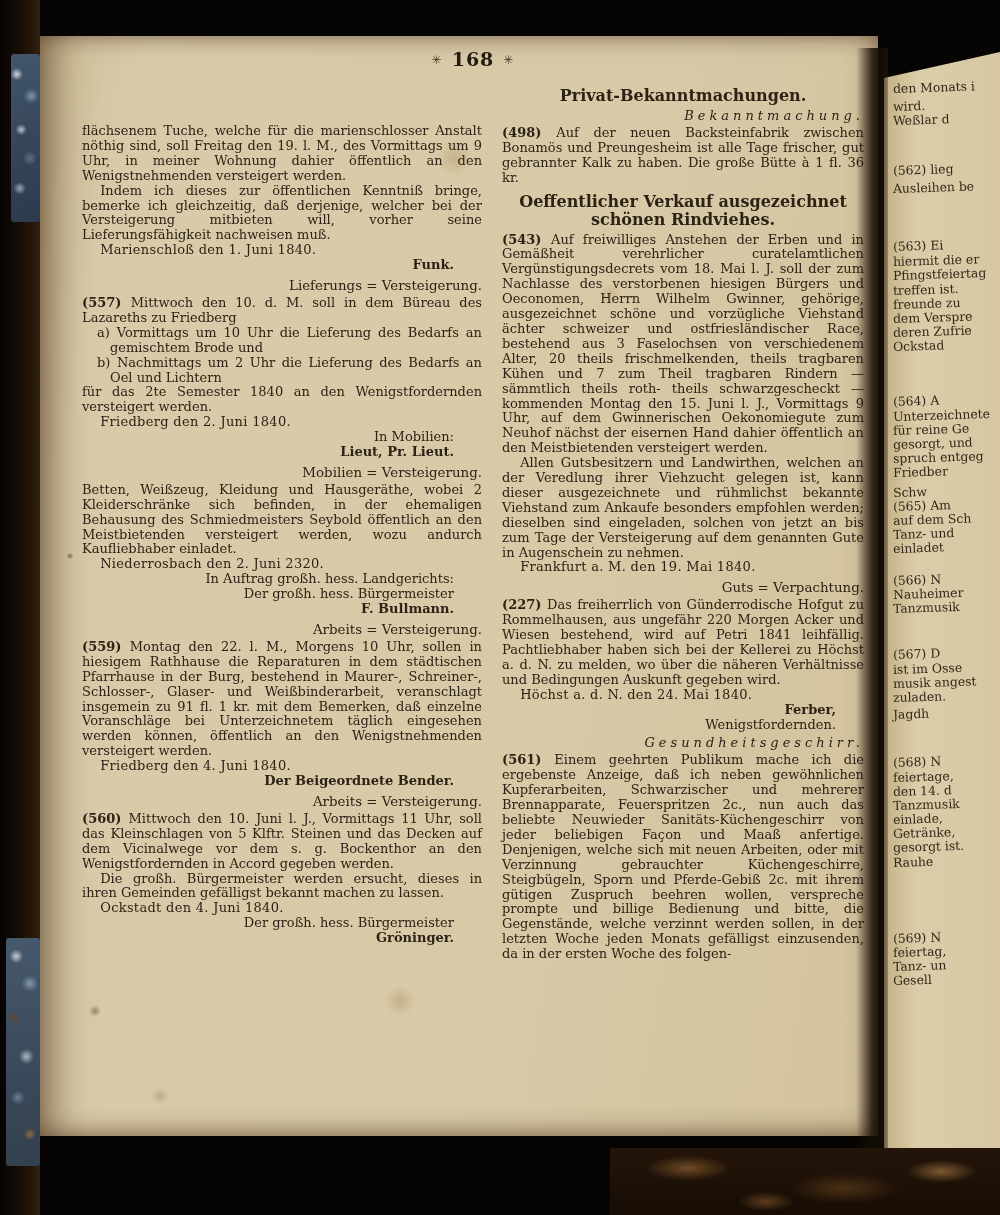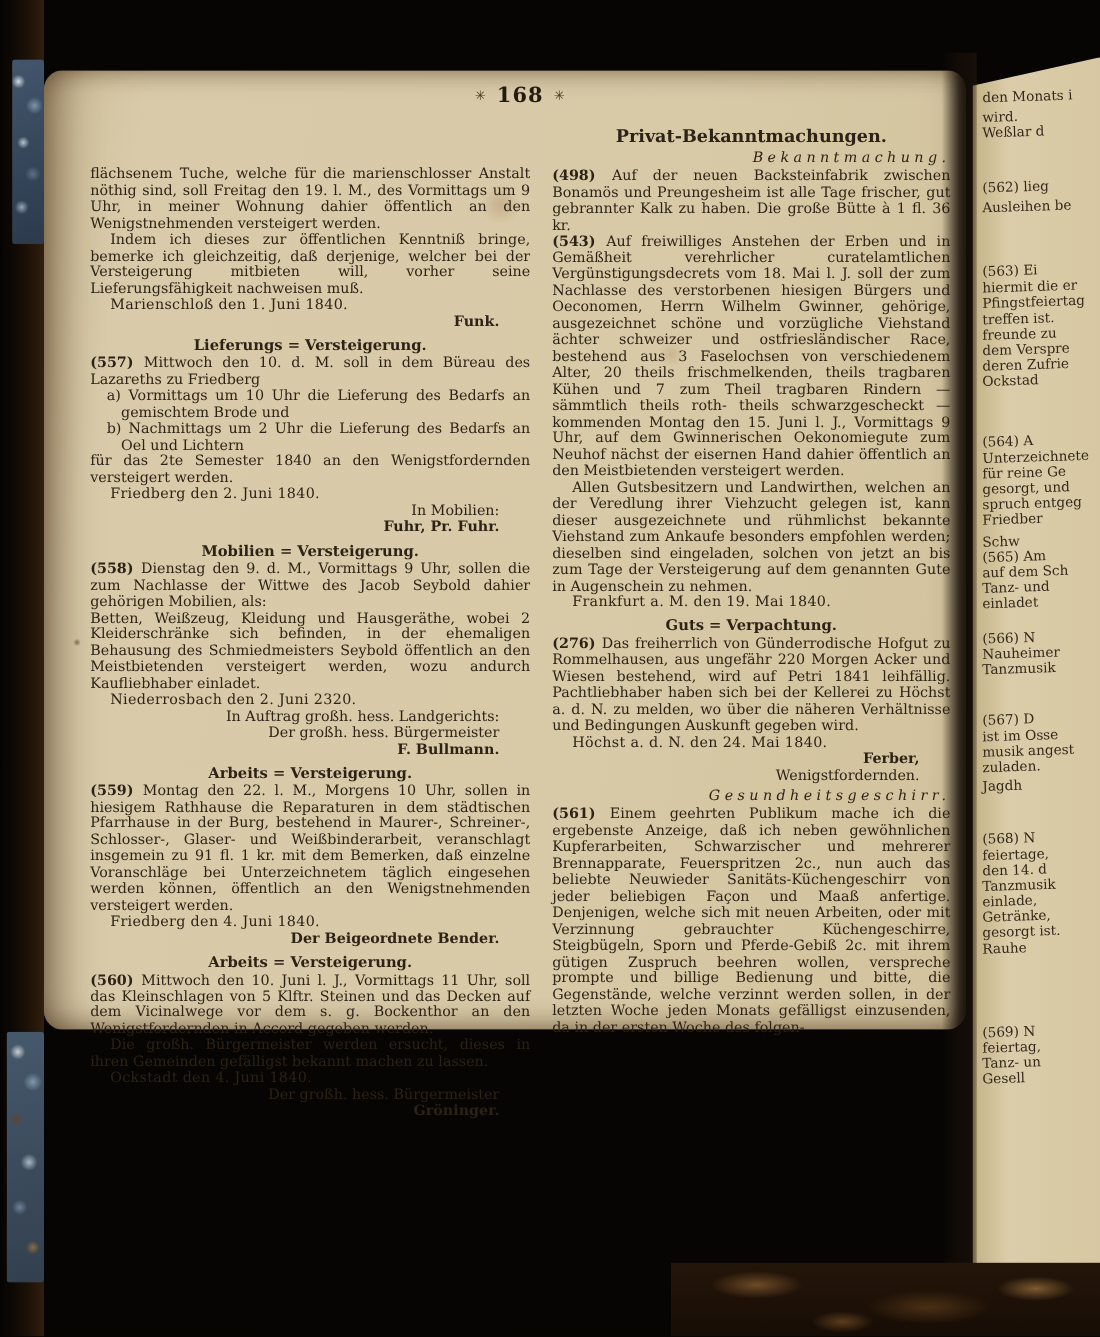--- a/index.html
+++ b/index.html
@@ -46,53 +46,52 @@
     position: absolute; left: 610px; top: 1148px; width: 390px; height: 67px;
     background:
       radial-gradient(ellipse 60px 18px at 20% 30%, #6e4b26, transparent 70%),
       radial-gradient(ellipse 80px 22px at 60% 60%, #4a3015, transparent 70%),
       radial-gradient(ellipse 50px 16px at 85% 35%, #7d5a30, transparent 70%),
       radial-gradient(ellipse 40px 14px at 40% 80%, #5c3c1c, transparent 70%),
       linear-gradient(#241509, #170d05);
   }
   
   .page {
-    position: absolute; left: 40px; top: 64px; width: 838px; height: 872px;
+    position: absolute; left: 40px; top: 36px; width: 838px; height: 1100px;
     color: #2c2216;
     background:
       radial-gradient(circle 26px at 415px 122px, rgba(150,110,60,.28), transparent 70%),
       radial-gradient(circle 16px at 570px 258px, rgba(150,110,60,.22), transparent 70%),
       radial-gradient(circle 22px at 360px 965px, rgba(140,100,55,.26), transparent 70%),
       radial-gradient(circle 9px at 55px 975px, rgba(85,55,30,.45), transparent 70%),
       radial-gradient(circle 5px at 30px 520px, rgba(60,40,25,.55), transparent 70%),
       radial-gradient(circle 7px at 700px 60px, rgba(120,85,45,.35), transparent 70%),
       radial-gradient(circle 12px at 120px 1060px, rgba(130,95,50,.3), transparent 70%),
       linear-gradient(100deg, #cdbd97 0%, #d9cbaa 10%, #d8caa7 60%, #d2c29d 100%);
     box-shadow: inset 28px 0 38px -16px rgba(70,45,22,.6),
                 inset -16px 0 28px -12px rgba(70,45,22,.45),
                 inset 0 -14px 24px -12px rgba(70,45,22,.4),
                 inset 0 10px 18px -10px rgba(70,45,22,.35);
-    border-radius: 17px;
   }
   .page-inner { padding: 12px 14px 0 42px; }
   .page-head {
     text-align: center; font-weight: bold; font-size: 19px;
     letter-spacing: 1px; margin: 0 0 10px 0; color: #241b10;
   }
   .page-head .orn { font-size: 12px; font-weight: normal; color: #4a3826; margin: 0 9px; vertical-align: 2px; }
   .cols { display: flex; gap: 20px; }
   .col { font-size: 13px; line-height: 14.9px; text-align: justify; }
   .col-left  { width: 400px; margin-top: 44px; }
   .col-right { width: 362px; }
 
   .blk { margin: 0; }
   .blk b { font-weight: bold; }
   .p  { text-indent: 1.4em; }
   .pn { }
-  .h  { text-align: center; font-weight: bold; font-size: 13.4px; margin: 6px 0 2px; }
+  .h  { text-align: right; font-weight: normal; font-size: 13.4px; margin: 6px 0 2px; }
   .H  { text-align: center; font-weight: bold; font-size: 16px; line-height: 18px; margin: 7px 0 4px; }
   .sh { text-align: right; letter-spacing: 4px; margin: 4px 0 2px; font-style: italic; }
   .d  { text-indent: 1.4em; letter-spacing: .3px; }
   .r  { text-align: right; padding-right: 28px; }
   .rb { text-align: right; padding-right: 28px; font-weight: bold; }
   .li { padding-left: 28px; text-indent: -13px; }
 
   
   .gutter {
     position: absolute; left: 856px; top: 48px; width: 32px; height: 1106px;
@@ -130,48 +129,48 @@
             <div class="blk p">Indem ich dieses zur öffentlichen Kenntniß bringe, bemerke ich gleichzeitig, daß derjenige, welcher bei der Versteigerung mitbieten will, vorher seine Lieferungsfähigkeit nachweisen muß.</div>
             <div class="blk d">Marienschloß den 1. Juni 1840.</div>
             <div class="blk rb">Funk.</div>
             <div class="blk h">Lieferungs = Versteigerung.</div>
             <div class="blk pn"><b>(557) </b>Mittwoch den 10. d. M. soll in dem Büreau des Lazareths zu Friedberg</div>
             <div class="blk li">a) Vormittags um 10 Uhr die Lieferung des Bedarfs an gemischtem Brode und</div>
             <div class="blk li">b) Nachmittags um 2 Uhr die Lieferung des Bedarfs an Oel und Lichtern</div>
             <div class="blk pn">für das 2te Semester 1840 an den Wenigstfordernden versteigert werden.</div>
             <div class="blk d">Friedberg den 2. Juni 1840.</div>
             <div class="blk r">In Mobilien:</div>
-            <div class="blk rb">Fuhr, Pr. Fuhr.</div>
+            <div class="blk rb">Lieut, Pr. Lieut.</div>
             <div class="blk h">Mobilien = Versteigerung.</div>
-            <div class="blk pn"><b>(558) </b>Dienstag den 9. d. M., Vormittags 9 Uhr, sollen die zum Nachlasse der Wittwe des Jacob Seybold dahier gehörigen Mobilien, als:</div>
             <div class="blk pn">Betten, Weißzeug, Kleidung und Hausgeräthe, wobei 2 Kleiderschränke sich befinden, in der ehemaligen Behausung des Schmiedmeisters Seybold öffentlich an den Meistbietenden versteigert werden, wozu andurch Kaufliebhaber einladet.</div>
             <div class="blk d">Niederrosbach den 2. Juni 2320.</div>
             <div class="blk r">In Auftrag großh. hess. Landgerichts:</div>
             <div class="blk r">Der großh. hess. Bürgermeister</div>
             <div class="blk rb">F. Bullmann.</div>
             <div class="blk h">Arbeits = Versteigerung.</div>
             <div class="blk pn"><b>(559) </b>Montag den 22. l. M., Morgens 10 Uhr, sollen in hiesigem Rathhause die Reparaturen in dem städtischen Pfarrhause in der Burg, bestehend in Maurer-, Schreiner-, Schlosser-, Glaser- und Weißbinderarbeit, veranschlagt insgemein zu 91 fl. 1 kr. mit dem Bemerken, daß einzelne Voranschläge bei Unterzeichnetem täglich eingesehen werden können, öffentlich an den Wenigstnehmenden versteigert werden.</div>
             <div class="blk d">Friedberg den 4. Juni 1840.</div>
             <div class="blk rb">Der Beigeordnete Bender.</div>
             <div class="blk h">Arbeits = Versteigerung.</div>
             <div class="blk pn"><b>(560) </b>Mittwoch den 10. Juni l. J., Vormittags 11 Uhr, soll das Kleinschlagen von 5 Klftr. Steinen und das Decken auf dem Vicinalwege vor dem s. g. Bockenthor an den Wenigstfordernden in Accord gegeben werden.</div>
             <div class="blk p">Die großh. Bürgermeister werden ersucht, dieses in ihren Gemeinden gefälligst bekannt machen zu lassen.</div>
             <div class="blk d">Ockstadt den 4. Juni 1840.</div>
             <div class="blk r">Der großh. hess. Bürgermeister</div>
             <div class="blk rb">Gröninger.</div>
           </div>
         <div class="col col-right" id="col-right">
             <div class="blk H">Privat-Bekanntmachungen.</div>
             <div class="blk sh">Bekanntmachung.</div>
             <div class="blk pn"><b>(498) </b>Auf der neuen Backsteinfabrik zwischen Bonamös und Preungesheim ist alle Tage frischer, gut gebrannter Kalk zu haben. Die große Bütte à 1 fl. 36 kr.</div>
+            <div class="blk H">Oeffentlicher Verkauf ausgezeichnet schönen Rindviehes.</div>
             <div class="blk pn"><b>(543) </b>Auf freiwilliges Anstehen der Erben und in Gemäßheit verehrlicher curatelamtlichen Vergünstigungsdecrets vom 18. Mai l. J. soll der zum Nachlasse des verstorbenen hiesigen Bürgers und Oeconomen, Herrn Wilhelm Gwinner, gehörige, ausgezeichnet schöne und vorzügliche Viehstand ächter schweizer und ostfriesländischer Race, bestehend aus 3 Faselochsen von verschiedenem Alter, 20 theils frischmelkenden, theils tragbaren Kühen und 7 zum Theil tragbaren Rindern — sämmtlich theils roth- theils schwarzgescheckt — kommenden Montag den 15. Juni l. J., Vormittags 9 Uhr, auf dem Gwinnerischen Oekonomiegute zum Neuhof nächst der eisernen Hand dahier öffentlich an den Meistbietenden versteigert werden.</div>
             <div class="blk p">Allen Gutsbesitzern und Landwirthen, welchen an der Veredlung ihrer Viehzucht gelegen ist, kann dieser ausgezeichnete und rühmlichst bekannte Viehstand zum Ankaufe besonders empfohlen werden; dieselben sind eingeladen, solchen von jetzt an bis zum Tage der Versteigerung auf dem genannten Gute in Augenschein zu nehmen.</div>
             <div class="blk d">Frankfurt a. M. den 19. Mai 1840.</div>
             <div class="blk h">Guts = Verpachtung.</div>
-            <div class="blk pn"><b>(276) </b>Das freiherrlich von Günderrodische Hofgut zu Rommelhausen, aus ungefähr 220 Morgen Acker und Wiesen bestehend, wird auf Petri 1841 leihfällig. Pachtliebhaber haben sich bei der Kellerei zu Höchst a. d. N. zu melden, wo über die näheren Verhältnisse und Bedingungen Auskunft gegeben wird.</div>
+            <div class="blk pn"><b>(227) </b>Das freiherrlich von Günderrodische Hofgut zu Rommelhausen, aus ungefähr 220 Morgen Acker und Wiesen bestehend, wird auf Petri 1841 leihfällig. Pachtliebhaber haben sich bei der Kellerei zu Höchst a. d. N. zu melden, wo über die näheren Verhältnisse und Bedingungen Auskunft gegeben wird.</div>
             <div class="blk d">Höchst a. d. N. den 24. Mai 1840.</div>
             <div class="blk rb">Ferber,</div>
             <div class="blk r">Wenigstfordernden.</div>
             <div class="blk sh">Gesundheitsgeschirr.</div>
             <div class="blk pn"><b>(561) </b>Einem geehrten Publikum mache ich die ergebenste Anzeige, daß ich neben gewöhnlichen Kupferarbeiten, Schwarzischer und mehrerer Brennapparate, Feuerspritzen 2c., nun auch das beliebte Neuwieder Sanitäts-Küchengeschirr von jeder beliebigen Façon und Maaß anfertige. Denjenigen, welche sich mit neuen Arbeiten, oder mit Verzinnung gebrauchter Küchengeschirre, Steigbügeln, Sporn und Pferde-Gebiß 2c. mit ihrem gütigen Zuspruch beehren wollen, verspreche prompte und billige Bedienung und bitte, die Gegenstände, welche verzinnt werden sollen, in der letzten Woche jeden Monats gefälligst einzusenden, da in der ersten Woche des folgen-</div>
           </div>
       </div>
     </div>
   </div>
 

